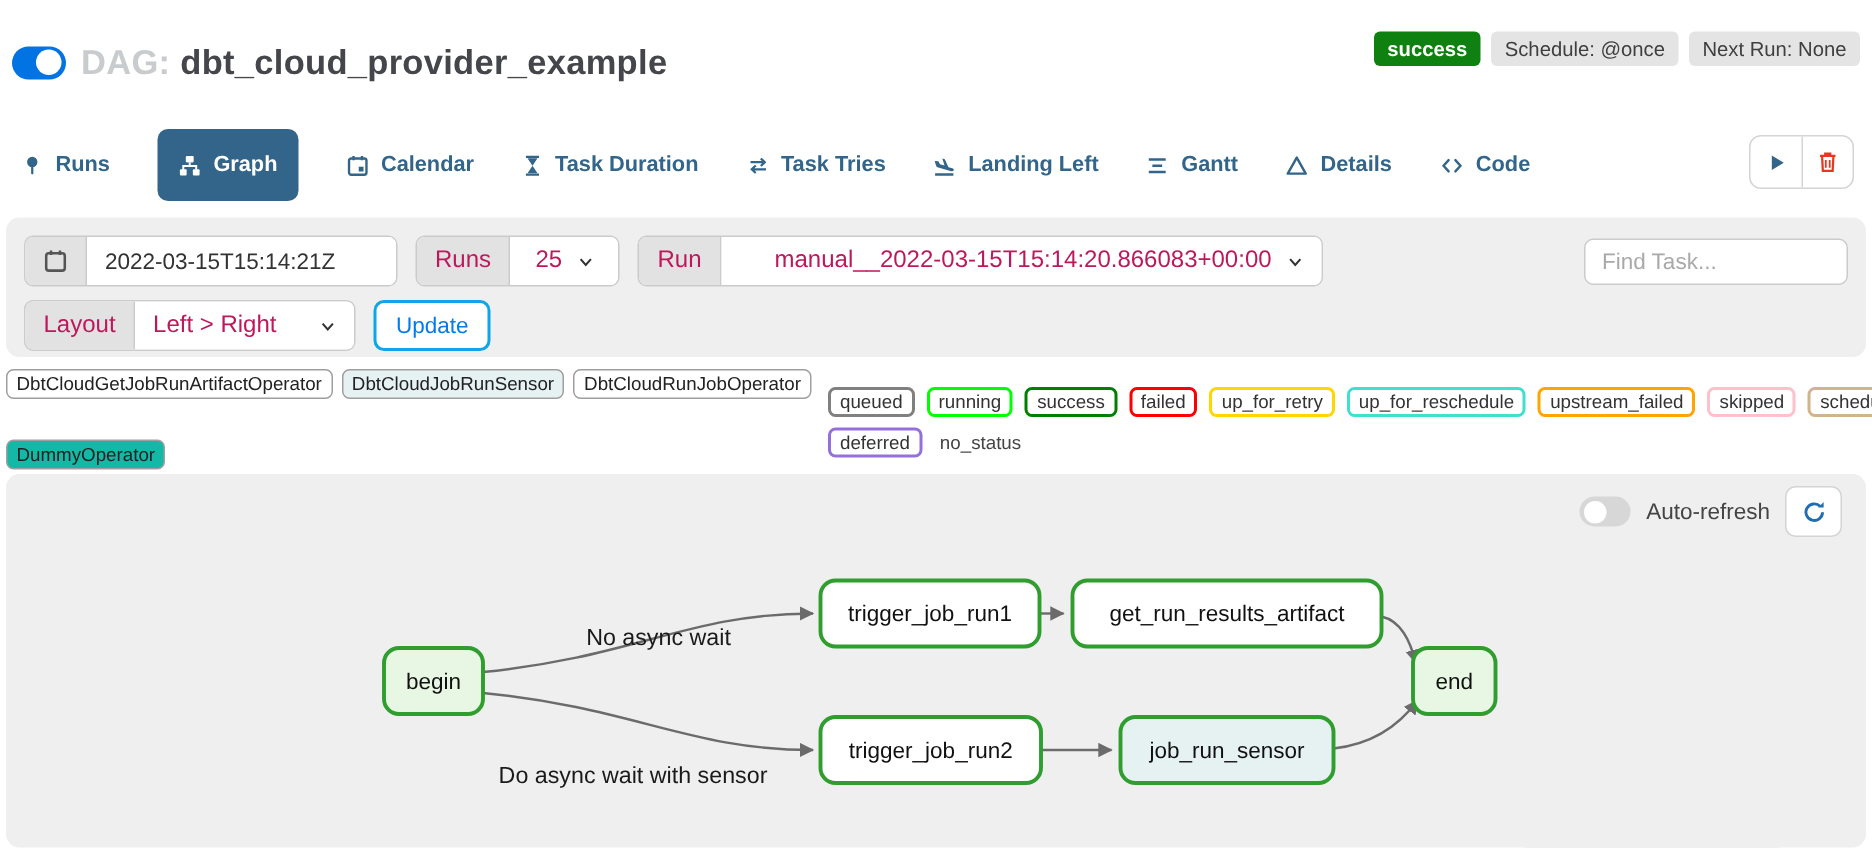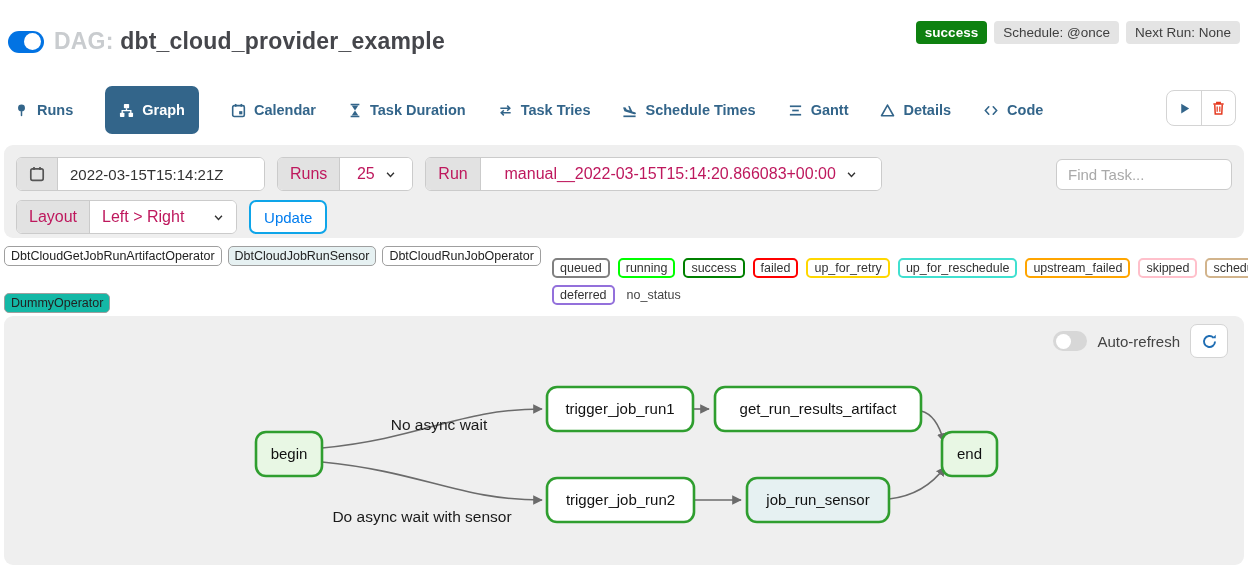--- a/index.html
+++ b/index.html
@@ -125,21 +125,21 @@
         <path d="M2.5 5.5h9.5M9.8 2.8l2.8 2.7-2.8 2.7" fill="none" stroke="currentColor" stroke-width="1.6"></path>
         <path d="M13.5 10.5H4M6.2 7.8 3.4 10.5l2.8 2.7" fill="none" stroke="currentColor" stroke-width="1.6"></path>
       </svg>
     <span>Task Tries</span>
   </div>
   <div class="tab">
     <svg width="15" height="15" viewBox="0 0 16 16">
         <path d="M1.5 14.2h13" stroke="currentColor" stroke-width="1.8"></path>
         <path d="M1.8 4.6l2 .2 1.2 2.2 3.2.9-1.6-5 1.8.5 2.6 5.6 2.8.8c.9.26 1.3 1 .9 1.6-.3.5-1 .7-1.8.5L2.6 8.9 1.2 5z" fill="currentColor"></path>
       </svg>
-    <span>Schedule Times</span>
+    <span>Landing Left</span>
   </div>
   <div class="tab">
     <svg width="15" height="15" viewBox="0 0 16 16">
         <line x1="2" y1="3.5" x2="14" y2="3.5" stroke="currentColor" stroke-width="1.8"></line>
         <line x1="4.5" y1="8" x2="11.5" y2="8" stroke="currentColor" stroke-width="1.8"></line>
         <line x1="2" y1="12.5" x2="14" y2="12.5" stroke="currentColor" stroke-width="1.8"></line>
       </svg>
     <span>Gantt</span>
   </div>
   <div class="tab">
@@ -187,21 +187,21 @@
       <div class="seg gray">Runs</div>
       <div class="seg white sel" style="width:72px">
         <span>25</span>
         <svg width="11" height="11" viewBox="0 0 16 16">
             <path d="M3 5.5 8 11l5-5.5" fill="none" stroke="#333" stroke-width="2"></path>
           </svg>
       </div>
     </div>
     <div class="grp">
       <div class="seg gray">Run</div>
-      <div class="seg white sel" style="width:400px; justify-content:center">
+      <div class="seg white sel" style="width:400px; justify-content:flex-end">
         <span>manual__2022-03-15T15:14:20.866083+00:00</span>
         <svg width="11" height="11" viewBox="0 0 16 16">
             <path d="M3 5.5 8 11l5-5.5" fill="none" stroke="#333" stroke-width="2"></path>
           </svg>
       </div>
     </div>
     <input class="findtask" placeholder="Find Task..." style="">
   </div>
   <div class="frow">
     <div class="grp">

